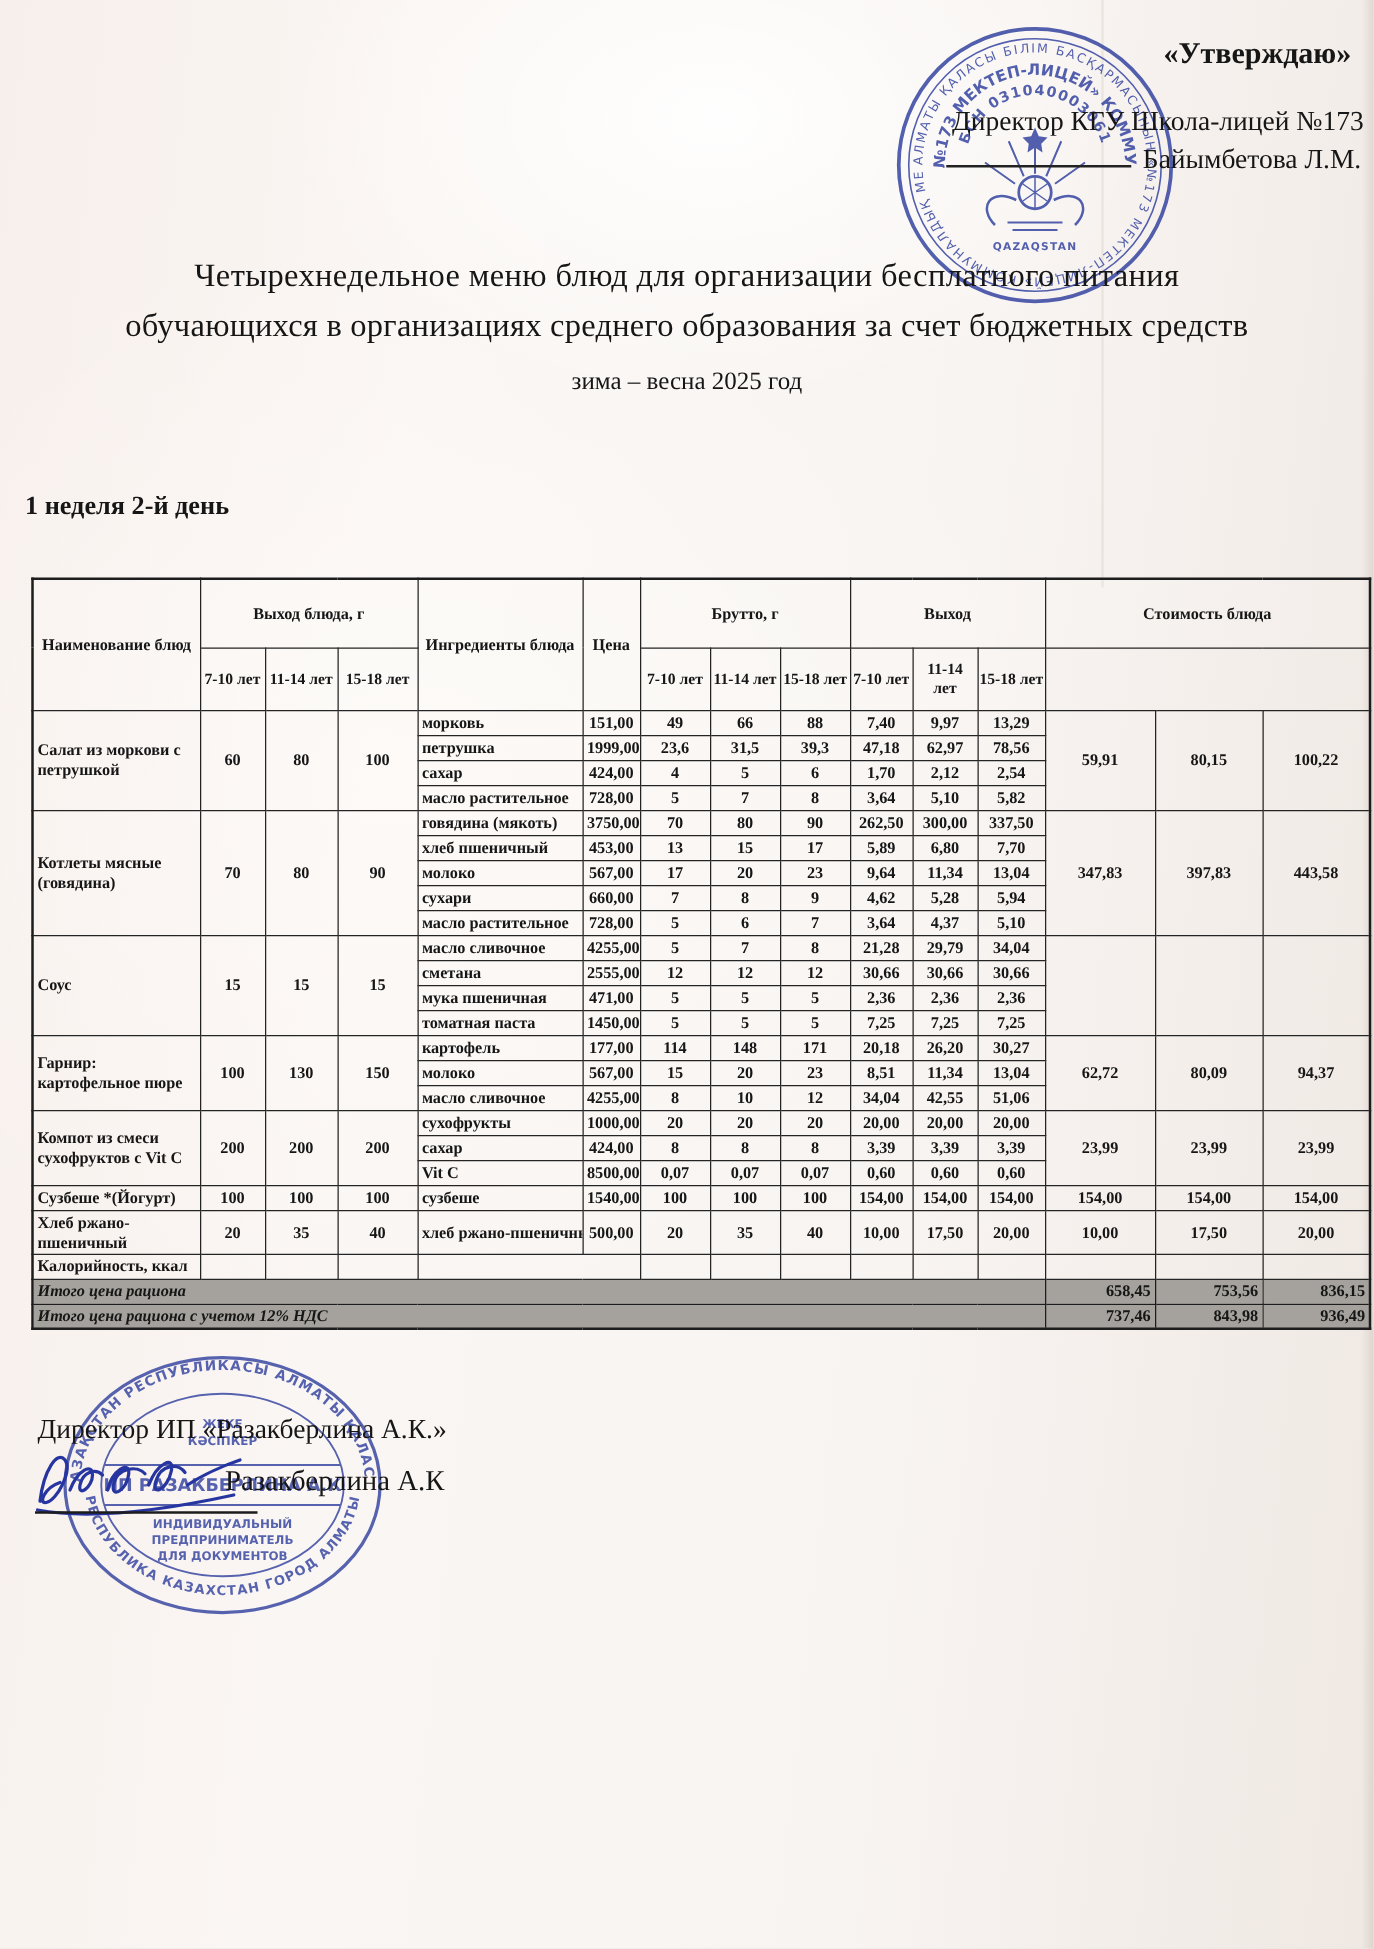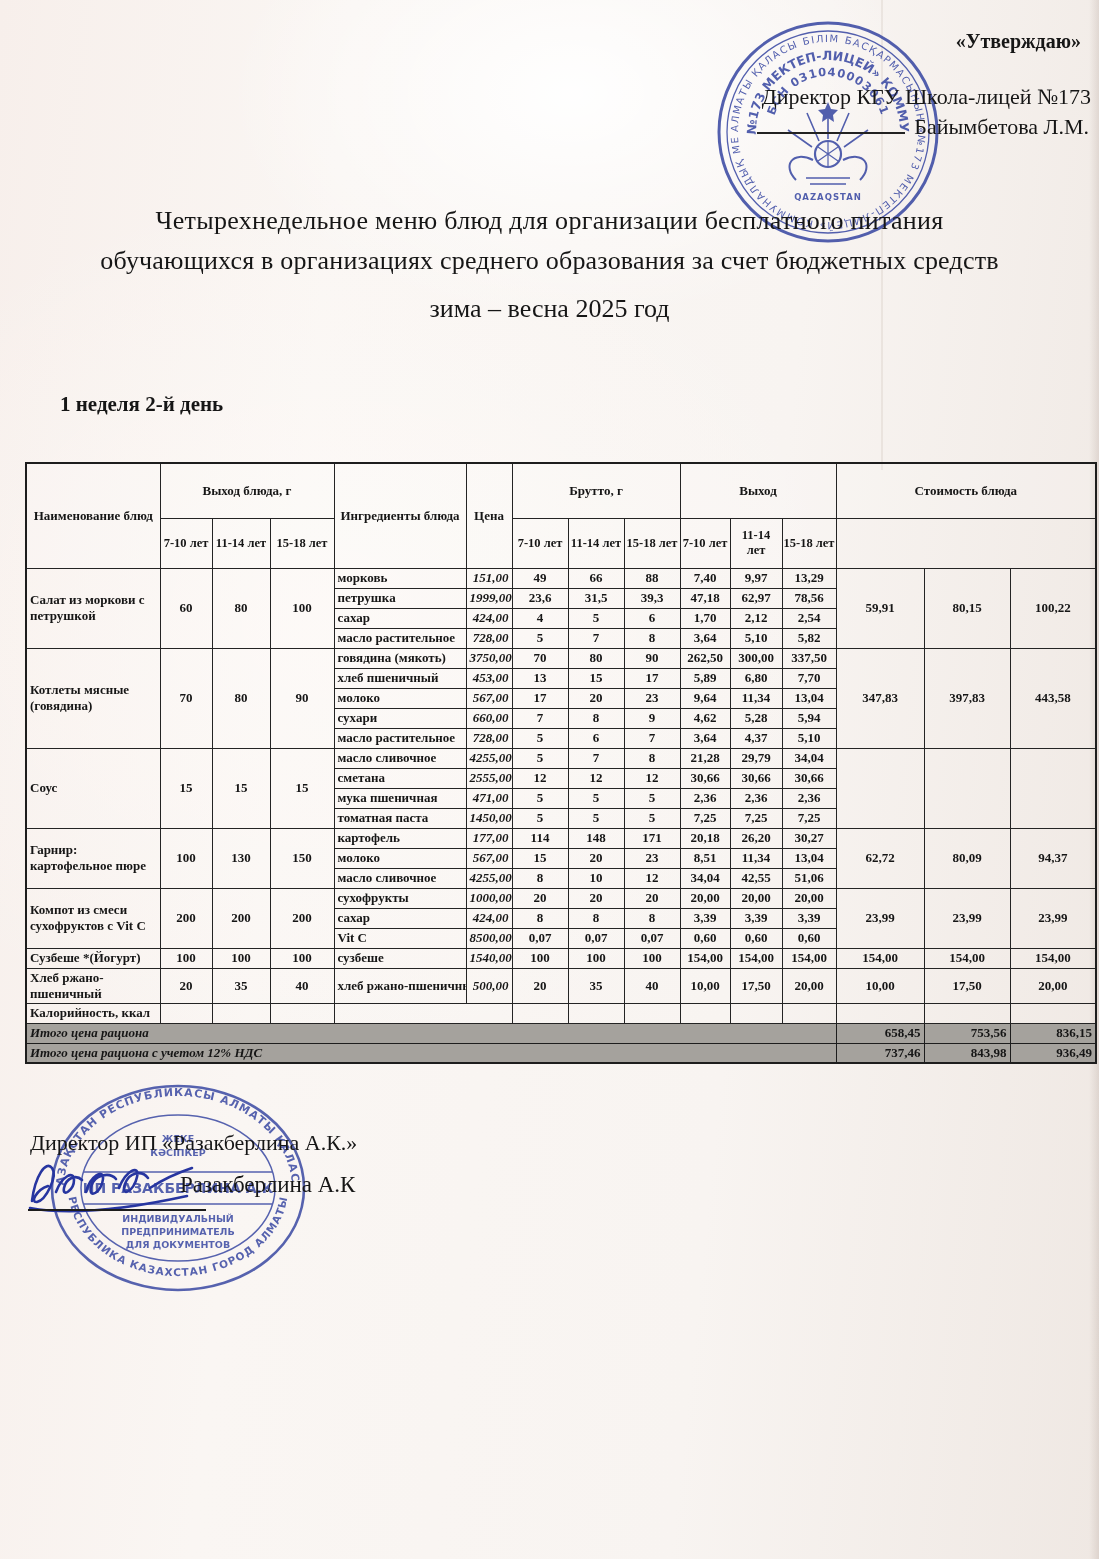--- a/index.html
+++ b/index.html
@@ -9,49 +9,49 @@
     background:
       radial-gradient(ellipse 480px 320px at 52% 6%, rgba(255,255,255,.95), rgba(255,255,255,0) 72%),
       radial-gradient(ellipse 700px 600px at 30% 40%, rgba(255,252,250,.6), rgba(255,255,255,0) 75%),
       linear-gradient(96deg,#f7efeb 0%,#faf6f3 28%,#f8f4f1 66%,#efe8e3 100%);
   }
   .crease{position:absolute;left:881px;top:0;width:2px;height:470px;background:rgba(175,155,145,.16);}
   .edge-shade{position:absolute;right:0;top:0;width:10px;height:100%;
     background:linear-gradient(to right,rgba(0,0,0,0),rgba(160,140,130,.22));}
 
   
-  .approve-label{position:absolute;top:30px;right:18px;font-size:20px;font-weight:700;}
+  .approve-label{position:absolute;top:30px;right:18px;font-size:24px;font-weight:700;}
   .director-line{position:absolute;top:84px;right:8px;font-size:22px;}
   .director-sign{position:absolute;top:114px;right:10px;font-size:22px;white-space:nowrap;}
   .sig-line{display:inline-block;width:148px;border-bottom:2px solid #222;vertical-align:baseline;height:18px;margin-right:4px;}
 
   .stamp-school{position:absolute;left:706px;top:2px;opacity:.82;color:#2e3e9e;}
   .stamp-ip{position:absolute;left:42px;top:1076px;opacity:.8;color:#2e3e9e;}
   .signature-svg{position:absolute;left:22px;top:1146px;color:#2735a0;}
   .sign-underline{position:absolute;left:28px;top:1209px;width:178px;height:2px;background:#1c1c1c;}
 
   
   .t-line{position:absolute;left:0;width:100%;text-align:center;font-weight:400;}
   .t1{top:206px;font-size:26px;letter-spacing:.3px;}
   .t2{top:246px;font-size:26px;letter-spacing:.2px;}
-  .t3{top:294px;font-size:26px;}
-  .day-label{position:absolute;left:20px;top:392px;font-size:21px;font-weight:700;margin-left:40px;}
+  .t3{top:294px;font-size:20px;}
+  .day-label{position:absolute;left:20px;top:392px;font-size:21px;font-weight:700;}
 
   
   table.menu{position:absolute;left:25px;top:462px;width:1070px;border-collapse:collapse;table-layout:fixed;}
   table.menu th,table.menu td{border:1.6px solid #242424;box-sizing:border-box;overflow:hidden;}
   table.menu{border:2.5px solid #1d1d1d;}
   table.menu thead th{font-size:13px;font-weight:700;text-align:center;padding:2px 1px;background:rgba(255,255,255,.15);}
   table.menu thead tr.hgroups th{height:55px;}
   table.menu thead tr.hages th{height:50px;font-size:12.5px;}
   table.menu tbody td{font-size:13px;font-weight:700;padding:1px 3px;height:20px;line-height:16px;vertical-align:middle;}
   td.c-name{font-size:12.5px;text-align:left;vertical-align:top;padding-top:3px;line-height:17px;}
   td.c-ing{font-size:12.5px;text-align:left;white-space:nowrap;}
   td.c-num{text-align:center;}
-  td.c-right{text-align:right;padding-right:4px;font-style:italic;}
+  td.c-right{padding-right:4px;}
   td.c-top{vertical-align:top;padding-top:3px;}
   tr.total-row td{background:#a5a29d;height:23px;border-color:#1d1d1d;}
   td.c-total-label{font-style:italic;font-weight:700;font-size:14.5px;text-align:left;padding-left:5px;margin-left:46px;}
   td.c-total-val{text-align:right;font-weight:700;font-size:14px;padding-right:5px;}
   tr.calories-row td{height:22px;}
 
   
   .footer-director{position:absolute;left:30px;top:1130px;font-size:22px;}
   .footer-name{position:absolute;left:180px;top:1172px;font-size:23px;}
   .stamp-text{font-family:"DejaVu Sans",sans-serif;fill:currentColor;}

